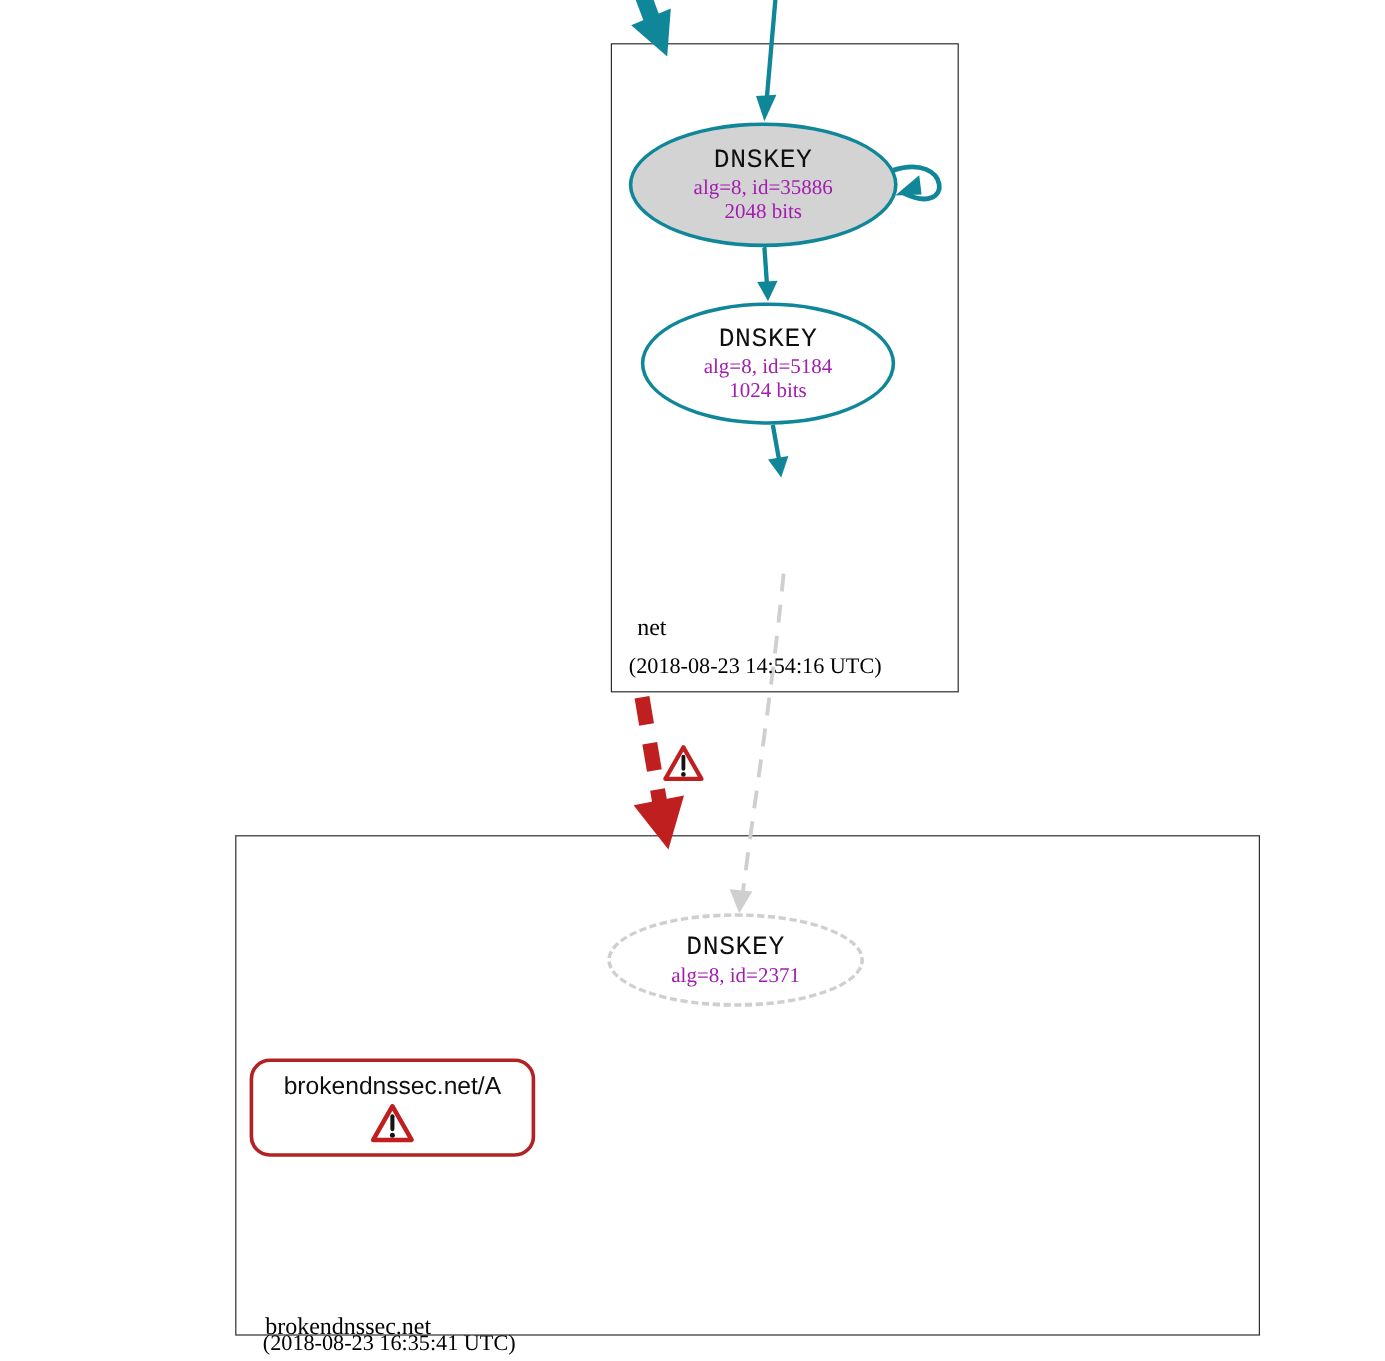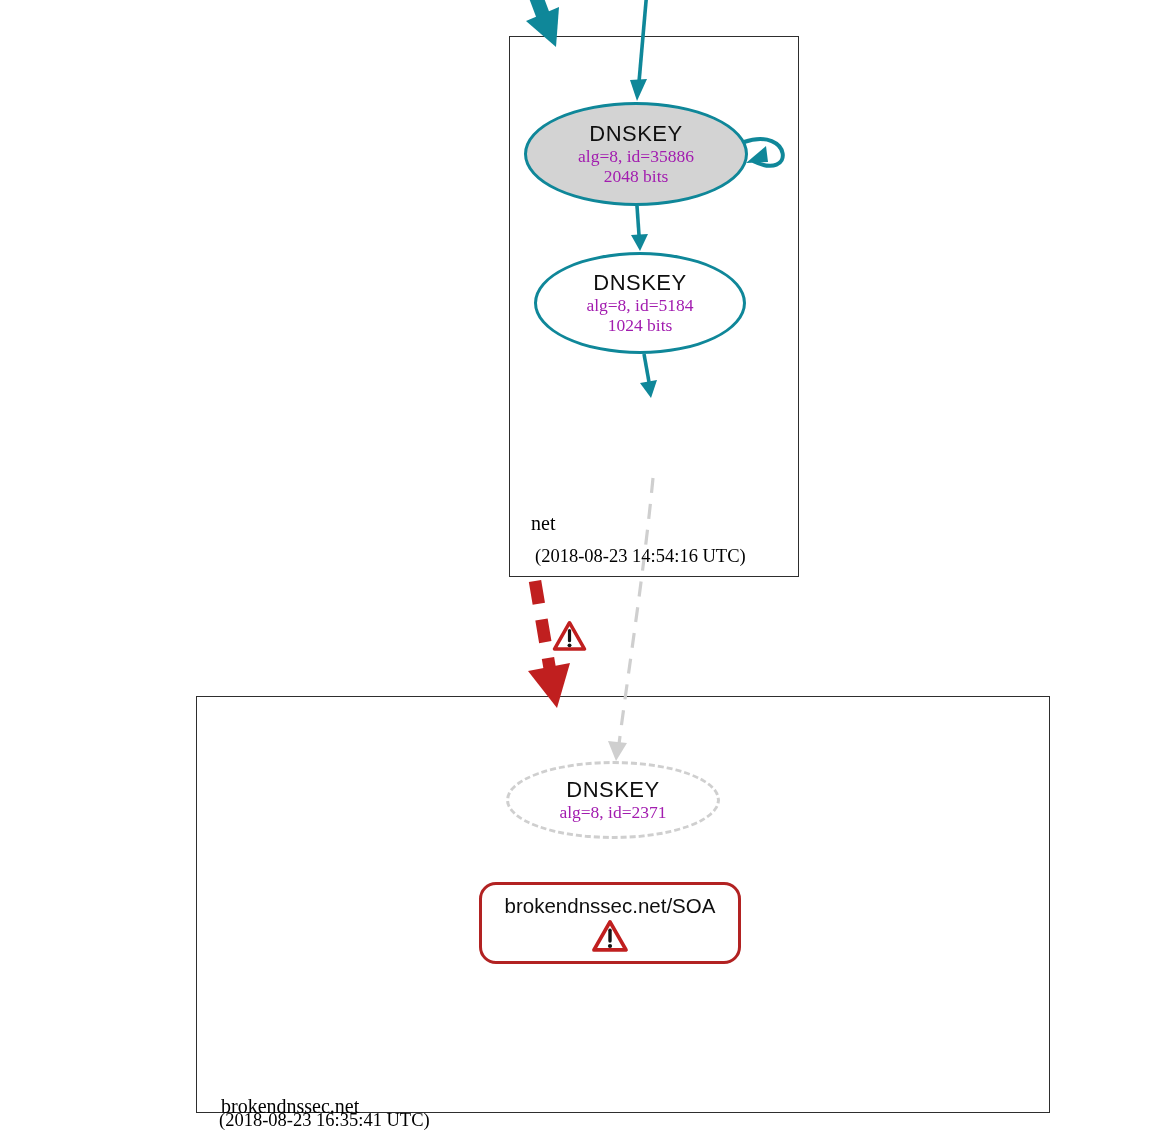--- a/index.html
+++ b/index.html
@@ -34,21 +34,21 @@
   .teal-border{border:3.5px solid var(--teal,#0f8799);}
   .ksk-fill{background:var(--kskfill,#d3d3d3);}
   .dashed-gray{border:3px dashed var(--gray,#cfcfcf);}
   .rrset{
     border:3.2px solid var(--rednode,#b22222);
     border-radius:17px;
     justify-content:flex-start;
     padding-top:9px;
   }
   .node-title{
-    font-family:Liberation Sans, sans-serif;
+    font-family:Liberation Mono, monospace;
     font-size:22px;line-height:24px;color:#0f0f0f;
     letter-spacing:.5px;
   }
   .node-detail{
     font-family:"Liberation Serif",serif;
     font-size:17.5px;line-height:20px;color:#a21caf;
   }
   .rrset-label{
     font-family:"Liberation Sans",sans-serif;
     font-size:20.5px;line-height:24px;color:#0f0f0f;
@@ -135,32 +135,32 @@
   </div>
 
   <div class="node ellipse teal-border" style="left:534px;top:252px;width:212px;height:102px;">
     <div class="node-title">DNSKEY</div>
     <div class="node-detail">alg=8, id=5184</div>
     <div class="node-detail">1024 bits</div>
   </div>
 
 
   <div class="zone-label" style="left:531px;top:512px;">net</div>
-  <div class="zone-ts" style="left:535px;top:546px;">(2018-08-23 14:54:16 UTC)</div>
+  <div class="zone-ts" style="left:524px;top:546px;">(2018-08-23 14:54:16 UTC)</div>
 
   <div class="node ellipse dashed-gray" style="left:506px;top:761px;width:214px;height:78px;">
     <div class="node-title">DNSKEY</div>
     <div class="node-detail">alg=8, id=2371</div>
   </div>
 
-
-  <div class="node rrset" style="left:479px;top:882px;width:262px;height:82px;">
-    <div class="rrset-label">brokendnssec.net/SOA</div>
+  <div class="node rrset" style="left:208px;top:882px;width:238px;height:82px;">
+    <div class="rrset-label">brokendnssec.net/A</div>
     <svg class="warn" width="38" height="34">
         <use href="#warn"></use>
       </svg>
   </div>
+
 
 
   <div class="zone-label" style="left:221px;top:1049px;margin-top:46px;">brokendnssec.net</div>
   <div class="zone-ts" style="left:219px;top:1082px;margin-top:28px;">(2018-08-23 16:35:41 UTC)</div>
 
 </div>
 
 </body></html>

